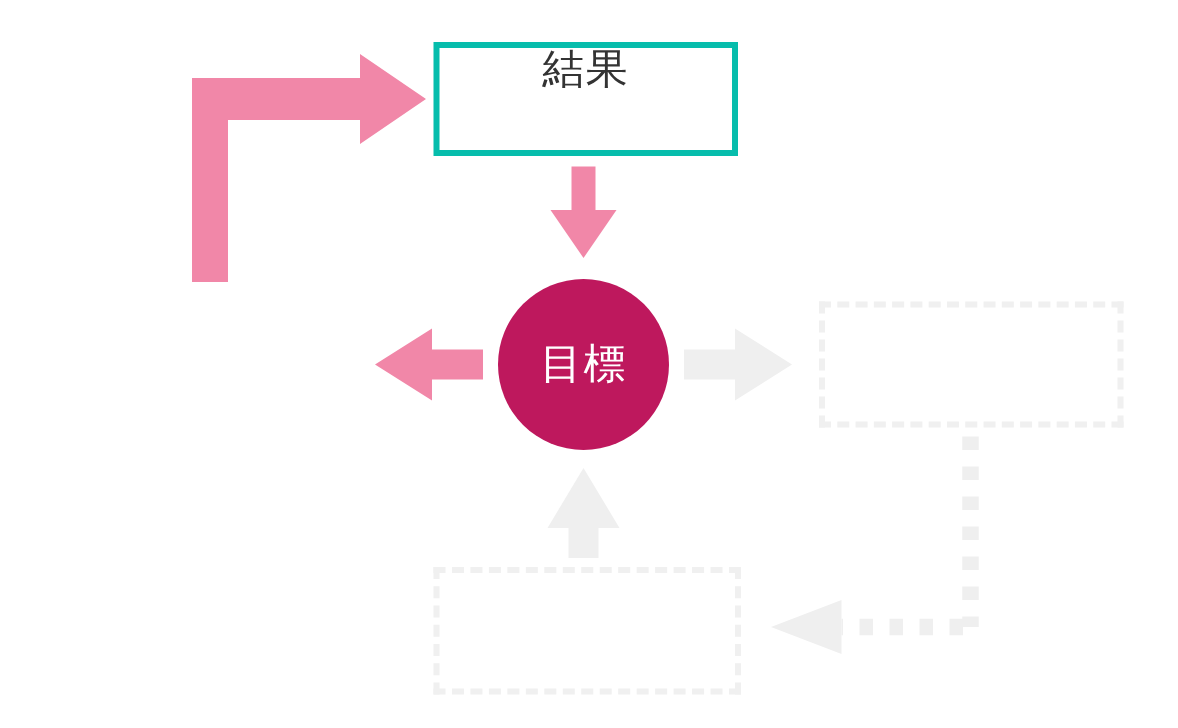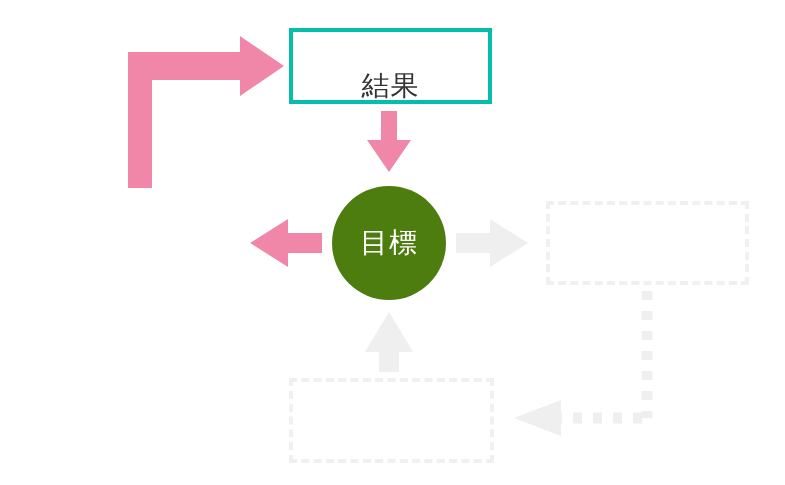--- a/index.html
+++ b/index.html
@@ -24,41 +24,41 @@
     left: 0;
     top: 0;
     width: 785px;
     height: 485px;
   }
   .node-box {
     position: absolute;
     box-sizing: border-box;
     background: #ffffff;
     display: flex;
-    align-items: flex-end;
+    align-items: flex-start;
     justify-content: center;
   }
   .node-box.solid {
     border: 4px solid #06bdac;
   }
   .node-box.placeholder {
     border: 4px dashed #f0f0f0;
     background: transparent;
   }
   .node-label {
     font-size: 28px;
     color: #333333;
     letter-spacing: 1px;
     line-height: 1;
     white-space: nowrap;
   }
   .node-circle {
     position: absolute;
     border-radius: 50%;
-    background: #4d7c0f;
+    background: #be185d;
     display: flex;
     align-items: center;
     justify-content: center;
   }
   .node-circle .node-label {
     color: #ffffff;
   }
   #box-result { left: 289px; top: 28px; width: 203px; height: 76px; }
   #box-action { left: 31px; top: 205px; width: 207px; height: 76px; }
   #box-placeholder-right { left: 546px; top: 201px; width: 203px; height: 84px; }

